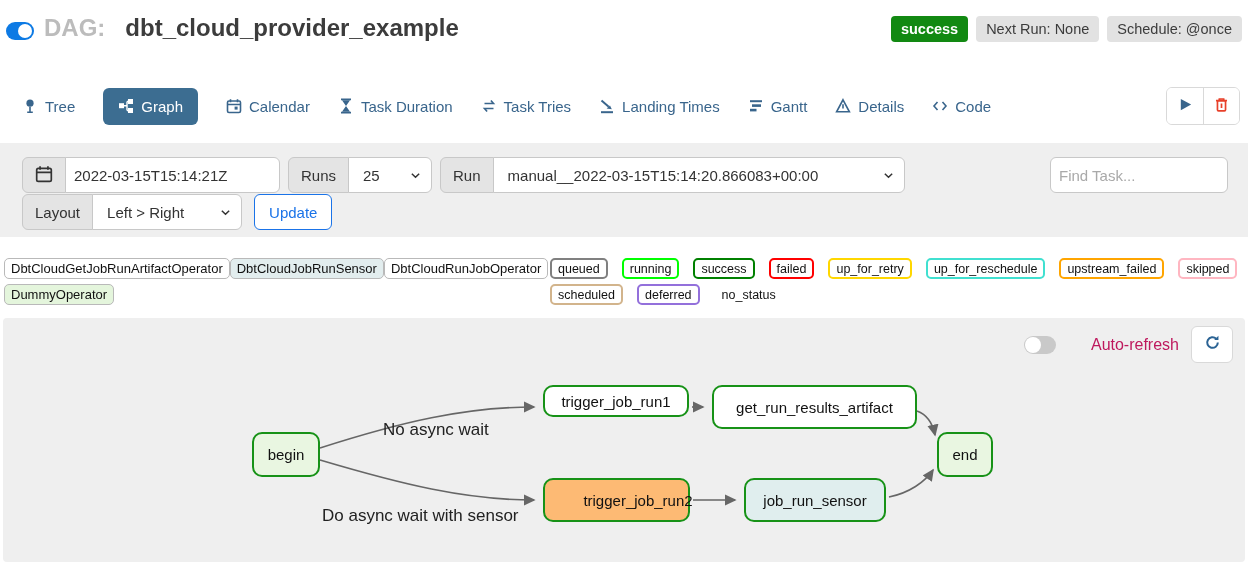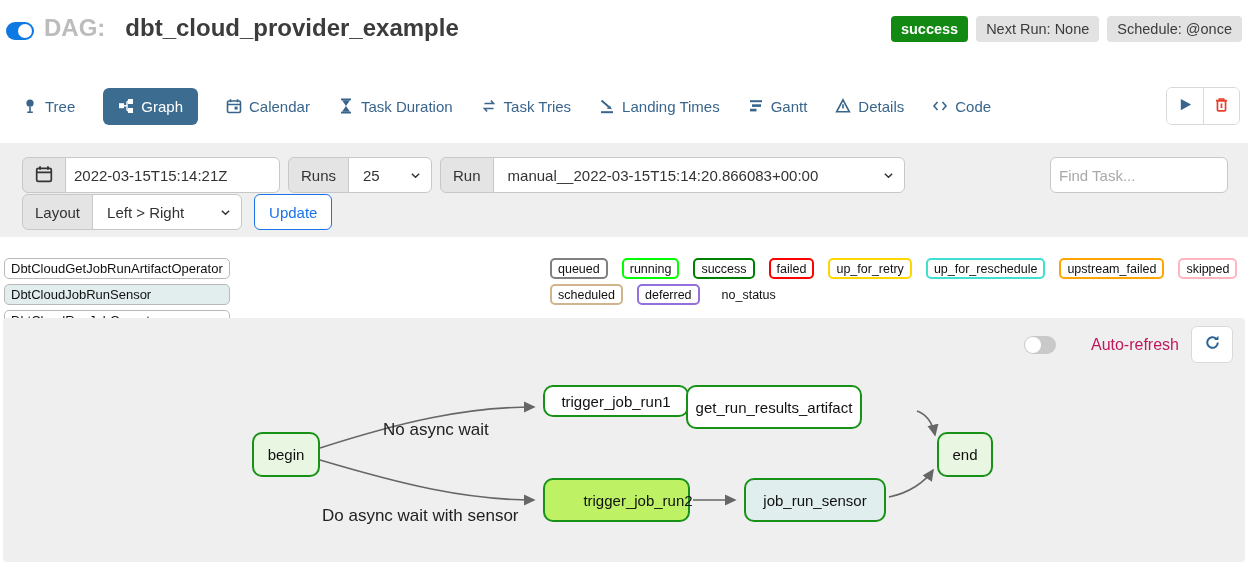--- a/index.html
+++ b/index.html
@@ -55,21 +55,21 @@
   .iselect .chev { margin-left:auto; display:flex; }
   .find-task { margin-left:auto; width:178px; border-radius:6px; outline:none; }
   .find-task::placeholder { color:#a9a9a9; }
   .update-btn { margin-left:4px; height:36px; padding:0 14px; background:#fff;
     border:1px solid #1a73e8; color:#1a73e8; font-size:15px; border-radius:6px;
     cursor:pointer; font-family:"Liberation Sans", sans-serif; }
 
   
   .legend { position:absolute; top:256px; left:0; right:0; height:56px; }
   .op-legend { position:absolute; left:4px; top:2px; width:560px; display:flex;
-    flex-wrap:wrap; gap:5px 7px; align-content:flex-start;flex-direction:column; }
+    flex-wrap:wrap; gap:5px 0; align-content:flex-start; }
   .st-legend { position:absolute; left:550px; top:2px; width:698px; display:flex;
     flex-wrap:wrap; gap:5px 14px; align-content:flex-start; align-items:center; }
   .lbadge { border:1.5px solid #b9b9b9; border-radius:5px; padding:1px 6px;
     font-size:13px; color:#111; background:#fff; white-space:nowrap; height:21px;
     display:flex; align-items:center; }
   .sbadge { border:2px solid #888; border-radius:5px; padding:0 6px; font-size:12.5px;
     color:#111; background:#fff; white-space:nowrap; height:21px; display:flex;
     align-items:center; }
   .sbadge.no-border { border-color:transparent; background:transparent; }
 
@@ -86,21 +86,21 @@
   .refresh-btn { width:42px; height:37px; background:#fff; border:1px solid #d9d9d9;
     border-radius:6px; display:flex; align-items:center; justify-content:center;
     cursor:pointer; margin-left:2px; }
 
   .edges-svg { position:absolute; left:0; top:0; width:100%; height:100%; }
   .gnode { position:absolute; border:2.5px solid #179217; border-radius:10px;
     background:#fff; display:flex; align-items:center; justify-content:center;
     font-size:15px; color:#111; cursor:pointer; }
   .n-begin  { left:249px; top:114px; width:68px;  height:45px; }
   .n-tjr1   { left:540px; top:67px;  width:146px; height:32px; }
-  .n-grra   { left:683px; top:67px;  width:176px; height:44px; }
+  .n-grra   { left:709px; top:67px;  width:205px; height:44px; }
   .n-end    { left:934px; top:114px; width:56px;  height:45px; }
   .n-tjr2   { left:540px; top:160px; width:147px; height:44px; }
   .n-jrs    { left:741px; top:160px; width:142px; height:44px; }
   .edge-label { position:absolute; font-size:17px; color:#222; white-space:nowrap; }
   .el-0 { left:380px; top:102px; }
   .el-1 { left:319px; top:188px; }
 </style>
 </head>
 <body>
 
@@ -322,18 +322,18 @@
       <path d="M914 93 C 925 97, 930 107, 932 117" marker-end="url(#arrow)"></path>
       <path d="M690 182 L 732 182" marker-end="url(#arrow)"></path>
       <path d="M886 179 C 906 175, 922 164, 930 152" marker-end="url(#arrow)"></path>
     </g>
   </svg>
 
   <div class="gnode n-begin" style="background-color: rgb(233, 246, 225);">begin</div>
   <div class="gnode n-tjr1" style="background-color: rgb(255, 255, 255);">trigger_job_run1</div>
   <div class="gnode n-grra" style="background-color: rgb(255, 255, 255);">get_run_results_artifact</div>
   <div class="gnode n-end" style="background-color: rgb(233, 246, 225);">end</div>
-  <div class="gnode n-tjr2" style="background-color: #bef264; padding-left: 43px;">trigger_job_run2</div>
+  <div class="gnode n-tjr2" style="background-color: #fdba74; padding-left: 43px;">trigger_job_run2</div>
   <div class="gnode n-jrs" style="background-color: rgb(224, 238, 238);">job_run_sensor</div>
 
   <div class="edge-label el-0">No async wait</div>
   <div class="edge-label el-1">Do async wait with sensor</div>
 </div>
 
 </body></html>

